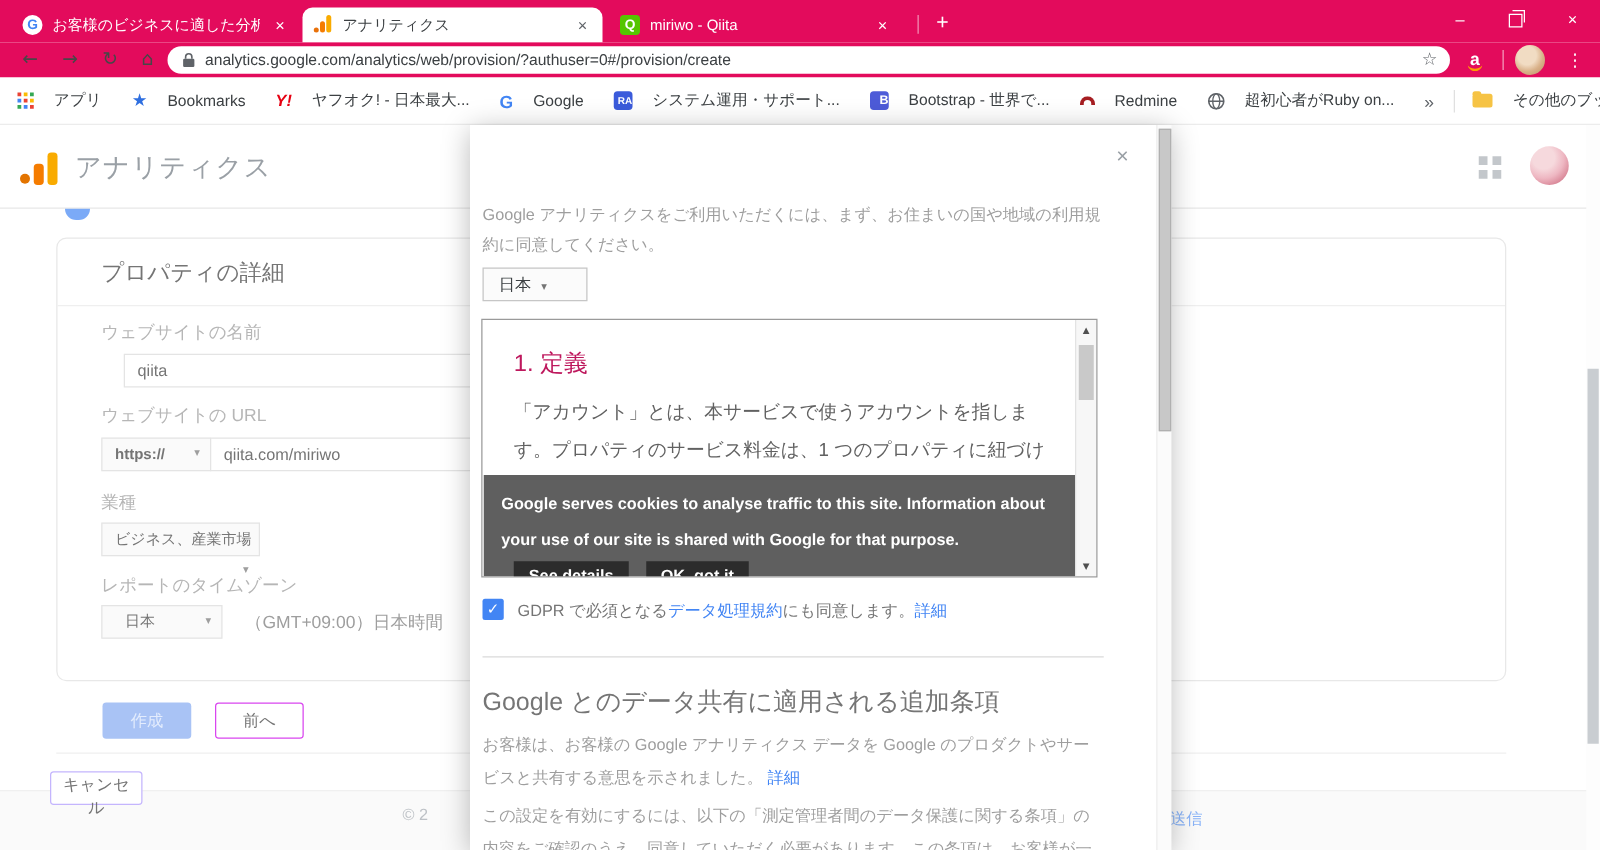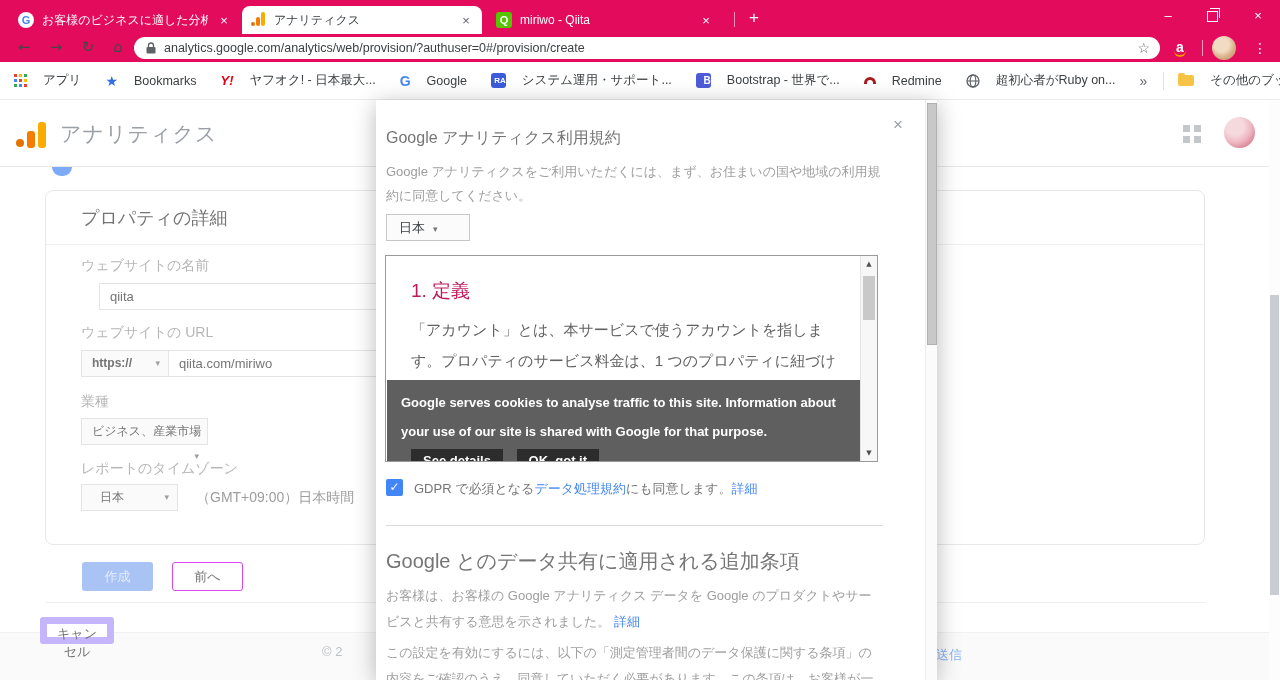--- a/index.html
+++ b/index.html
@@ -74,21 +74,21 @@
   .card-div{position:absolute;left:0;top:53px;width:100%;border-top:1px solid #efefef;}
   .f-label{position:absolute;left:35px;font-size:14px;color:#b6b6b6;}
   .f-input{position:absolute;left:35px;height:27px;border:1px solid #e4e4e4;box-sizing:border-box;font-size:13px;color:#757575;line-height:25px;padding-left:10px;background:#fff;cursor:text;}
   .f-select{position:absolute;height:27px;border:1px solid #e4e4e4;box-sizing:border-box;font-size:12px;color:#757575;line-height:25px;background:#fafafa;cursor:pointer;padding-left:10px;}
   .f-select .caret{float:right;margin-right:8px;color:#9e9e9e;font-size:9px;font-family:"DejaVu Sans",sans-serif;}
   .tz-note{position:absolute;left:150px;top:293px;font-size:14px;color:#9e9e9e;line-height:27px;}
 
   .create-btn{position:absolute;left:82px;top:562px;width:71px;height:29px;background:#a9c3f5;border:none;border-radius:3px;color:#e3ecfd;font-size:13px;cursor:pointer;}
   .prev-btn{position:absolute;left:172px;top:562px;width:71px;height:29px;background:#fff;border:1px solid #d946ef;border-radius:3px;color:#757575;font-size:13px;cursor:pointer;}
   .bottom-div{position:absolute;left:45px;top:602px;width:1160px;border-top:1px solid #efefef;}
-  .cancel-btn{position:absolute;left:40px;top:617px;width:74px;height:27px;background:#fff;border:7px solid #c4b5fd;border-radius:3px;color:#757575;font-size:13px;cursor:pointer;z-index:3;}
+  .cancel-btn{position:absolute;left:40px;top:617px;width:74px;height:27px;background:#fff;border:1px solid #c4b5fd;border-radius:3px;color:#757575;font-size:13px;cursor:pointer;z-index:3;}
   .page-footer{position:absolute;left:0;top:632px;width:1280px;height:48px;background:#fafafa;border-top:1px solid #f0f0f0;box-sizing:border-box;}
   .copyright{position:absolute;left:322px;top:644px;font-size:13px;color:#bdc1c6;}
   .send-link{position:absolute;left:936px;top:646px;font-size:13px;color:#8ab4f8;cursor:pointer;}
   .page-scroll{position:absolute;left:1269px;top:100px;width:11px;height:580px;background:#fdfdfd;}
   .page-scroll-thumb{position:absolute;left:1px;top:195px;width:9px;height:300px;background:#c9cdd1;cursor:pointer;}
 
   
   .modal{position:absolute;left:376px;top:100px;width:561px;height:580px;background:#fff;box-shadow:0 4px 22px rgba(0,0,0,.28);z-index:10;}
   .modal-close{position:absolute;left:512px;top:15px;font-size:17px;color:#9aa0a6;cursor:pointer;width:20px;text-align:center;}
   .modal-title{position:absolute;left:10px;top:28px;font-size:16px;color:#757575;}
@@ -266,21 +266,20 @@
   <div class="page-footer"></div>
   <div class="copyright">© 2</div>
   <div class="send-link">送信</div>
 
   <div class="page-scroll">
     <div class="page-scroll-thumb"></div>
   </div>
 
   <div class="modal">
     <div class="modal-close">×</div>
-    <div class="modal-title">Google アナリティクス利用規約</div>
     <div class="modal-intro">Google アナリティクスをご利用いただくには、まず、お住まいの国や地域の利用規約に同意してください。</div>
     <div class="country-select"><span>日本</span><span class="caret">▾</span></div>
 
     <div class="terms-frame">
       <div class="terms-heading">1. 定義</div>
       <div class="terms-body">「アカウント」とは、本サービスで使うアカウントを指します。プロパティのサービス料金は、1 つのプロパティに紐づけられているす</div>
       <div class="inner-scroll">
         <div class="arrow up">▲</div>
         <div class="inner-thumb"></div>
         <div class="arrow down">▼</div>

